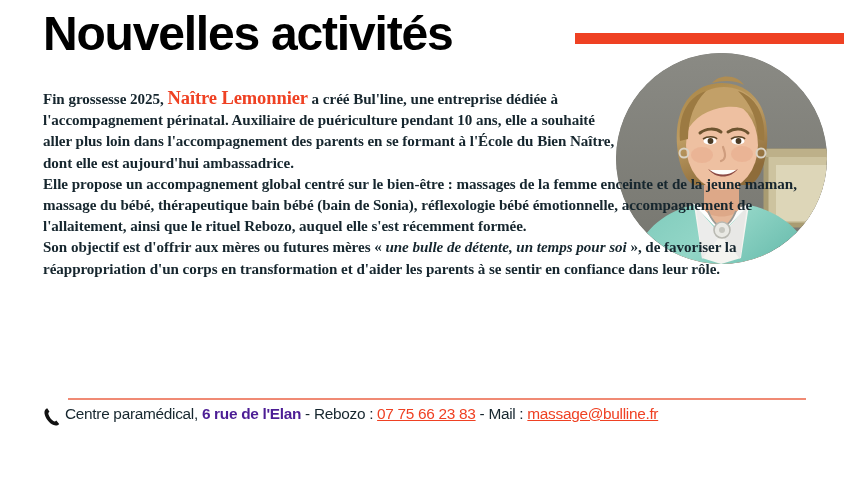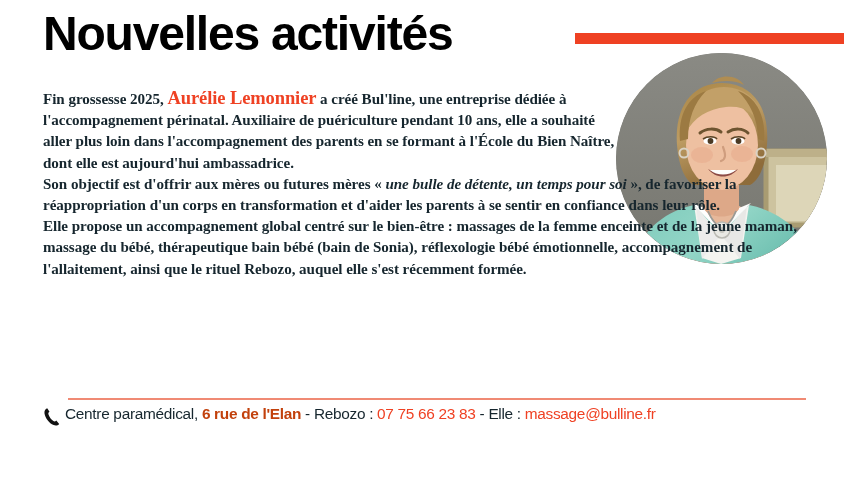--- a/index.html
+++ b/index.html
@@ -108,22 +108,22 @@
   .footer-line {
     position: absolute;
     left: 22px;
     top: 7px;
     font-family: "Liberation Sans", "DejaVu Sans", sans-serif;
     font-size: 15.4px;
     color: #16262e;
     white-space: nowrap;
     letter-spacing: -0.3px;
   }
-  .f-red  { color: #ef4123; }
-  .f-bold { font-weight: bold; color: #c2410c; }
+  .f-red  { color: #ef4123; text-decoration: underline; }
+  .f-bold { font-weight: bold; color: #4c1d95; }
   .f-dark { color: #16262e; }
 </style>
 </head>
 <body>
 
 <div class="header">
   <div class="title">Nouvelles activités</div>
   <div class="title-rule"></div>
 </div>
 
@@ -202,31 +202,31 @@
       <circle cx="145" cy="100" r="4.5" fill="none" stroke="#d9d2c4" stroke-width="2"></circle>
 
       <path d="M92 158 C100 178 112 178 120 158" stroke="#9a9a95" stroke-width="1.8" fill="none"></path>
       <circle cx="106" cy="177" r="8" fill="#e9e9e4" stroke="#b9b9b2" stroke-width="1.6"></circle>
       <circle cx="106" cy="177" r="3" fill="#c6c6bf"></circle>
     </g>
   </svg>
 </div>
 
 <div class="article">
-  <p class="para-narrow"><span>Fin grossesse 2025, </span><span class="hl-name">Aurélie Lemonnier</span><span> a créé Bul'line, une entreprise dédiée à l'accompagnement périnatal. Auxiliaire de puériculture pendant 10 ans, elle a souhaité aller plus loin dans l'accompagnement des parents en se formant à l'École du Bien Naître, dont elle est aujourd'hui ambassadrice.</span></p>
+  <p class="para-narrow"><span>Fin grossesse 2025, </span><span class="hl-name">Naître Lemonnier</span><span> a créé Bul'line, une entreprise dédiée à l'accompagnement périnatal. Auxiliaire de puériculture pendant 10 ans, elle a souhaité aller plus loin dans l'accompagnement des parents en se formant à l'École du Bien Naître, dont elle est aujourd'hui ambassadrice.</span></p>
+  <p class="para-wide">Elle propose un accompagnement global centré sur le bien-être : massages de la femme enceinte et de la jeune maman, massage du bébé, thérapeutique bain bébé (bain de Sonia), réflexologie bébé émotionnelle, accompagnement de l'allaitement, ainsi que le rituel Rebozo, auquel elle s'est récemment formée.</p>
   <p class="para-wide"><span>Son objectif est d'offrir aux mères ou futures mères « </span><span class="quote">une bulle de détente, un temps pour soi</span><span> », de favoriser la réappropriation d'un corps en transformation et d'aider les parents à se sentir en confiance dans leur rôle.</span></p>
-  <p class="para-wide">Elle propose un accompagnement global centré sur le bien-être : massages de la femme enceinte et de la jeune maman, massage du bébé, thérapeutique bain bébé (bain de Sonia), réflexologie bébé émotionnelle, accompagnement de l'allaitement, ainsi que le rituel Rebozo, auquel elle s'est récemment formée.</p>
 </div>
 
 <div class="footer">
   <div class="footer-rule"></div>
   <span class="phone-icon">
     <svg width="18" height="20" viewBox="0 0 18 20">
       <path d="M4.2 1.2 C2.2 2 1.1 4.1 1.5 6.4 C2.3 11.2 6.1 16 10.6 18.1 C12.6 19 14.9 18.6 16.2 17 L13.3 13.6 C12.4 14.5 11.3 14.7 10.4 14.1 C8.2 12.6 6.3 10.1 5.5 7.6 C5.1 6.5 5.4 5.4 6.5 4.8 Z" fill="#111111"></path>
     </svg>
   </span>
   <div class="footer-line">
     <span class="f-dark">Centre paramédical,</span>
     <span class="f-bold">6 rue de l'Elan</span><span class="f-dark"> - </span><span class="f-dark">Rebozo :</span>
-    <span class="f-red">07 75 66 23 83</span><span class="f-dark"> - </span><span class="f-dark">Elle :</span>
+    <span class="f-red">07 75 66 23 83</span><span class="f-dark"> - </span><span class="f-dark">Mail :</span>
     <span class="f-red">massage@bulline.fr</span>
   </div>
 </div>
 
 </body></html>

